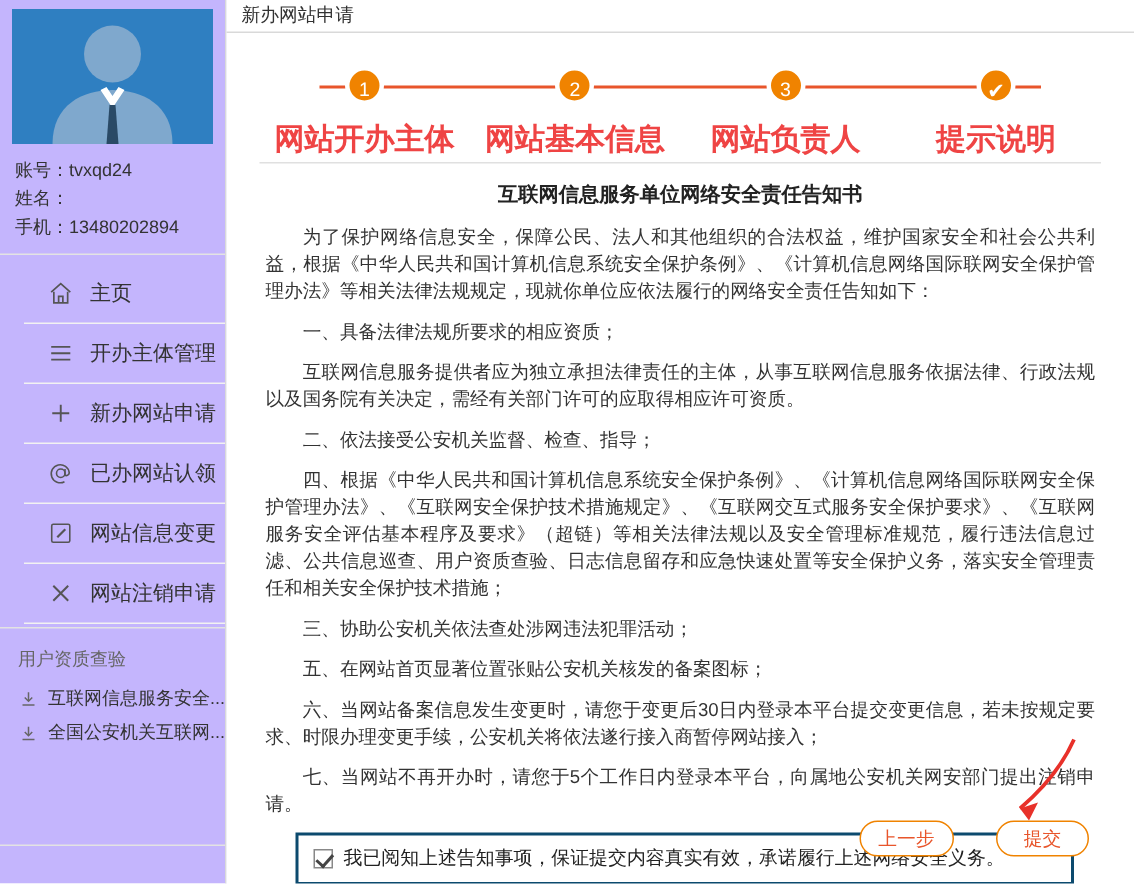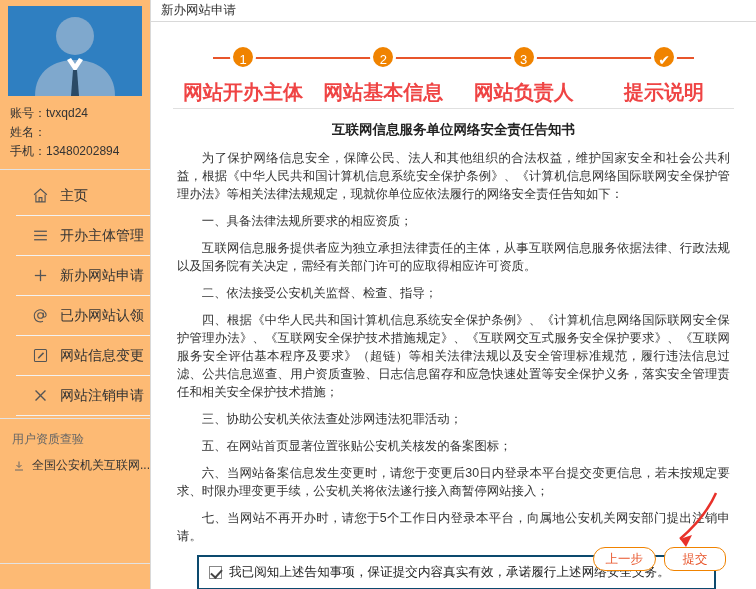--- a/index.html
+++ b/index.html
@@ -17,21 +17,21 @@
     width: 756px; height: 589px;
     display: flex;
     background: #fff;
   }
 
   
   .sidebar {
     width: 160px;
     height: 589px;
     border-right: 1px solid #d9d9d9;
-    background: #fdba74;
+    background: #c4b5fd;
     display: flex;
     flex-direction: column;
   }
   .avatar-box {
     margin: 6px 8px 4px 8px;
     height: 90px;
     background: #2f7fc1;
     display: flex;
     align-items: flex-end;
     justify-content: center;
@@ -225,41 +225,40 @@
     font-size: 12.6px;
     color: #222;
   }
 
   
   .btn-row {
     position: absolute;
     right: 30px;
     bottom: 18px;
     display: flex;
-    gap: 8px;
+    gap: 28px;
     align-items: center;
     margin-top: 36px;
   }
   .btn {
     min-width: 62px;
     height: 24px;
     line-height: 22px;
     text-align: center;
     border: 1px solid #f08300;
     border-radius: 12px;
     color: #e8552b;
     background: #fff;
     font-size: 12.5px;
     padding: 0 12px;
     cursor: pointer;
   }
   .btn.primary {
     color: #e8552b;
     border-color: #f08300;
-    border-radius: 10px;
   }
 
   
   .arrow-anno {
     position: absolute;
     right: 26px;
     bottom: 28px;
     width: 80px;
     height: 72px;
     pointer-events: none;
@@ -347,20 +346,30 @@
             <path d="M5 5 L19 19"></path>
               <path d="M19 5 L5 19"></path>
           </svg>
         </span>
         <span class="nav-label">网站注销申请</span>
       </div>
     </nav>
 
     <div class="downloads-title">用户资质查验</div>
 
+    <div class="dl-item">
+      <span class="dl-icon">
+        <svg width="12" height="12" viewBox="0 0 24 24" stroke="#666" stroke-width="2" fill="none">
+          <path d="M12 3 V14"></path>
+            <path d="M7 10 L12 15 L17 10"></path>
+            <path d="M4 20 H20"></path>
+        </svg>
+      </span>
+      <span>互联网信息服务安全...</span>
+    </div>
 
     <div class="dl-item">
       <span class="dl-icon">
         <svg width="12" height="12" viewBox="0 0 24 24" stroke="#666" stroke-width="2" fill="none">
           <path d="M12 3 V14"></path>
             <path d="M7 10 L12 15 L17 10"></path>
             <path d="M4 20 H20"></path>
         </svg>
       </span>
       <span>全国公安机关互联网...</span>

